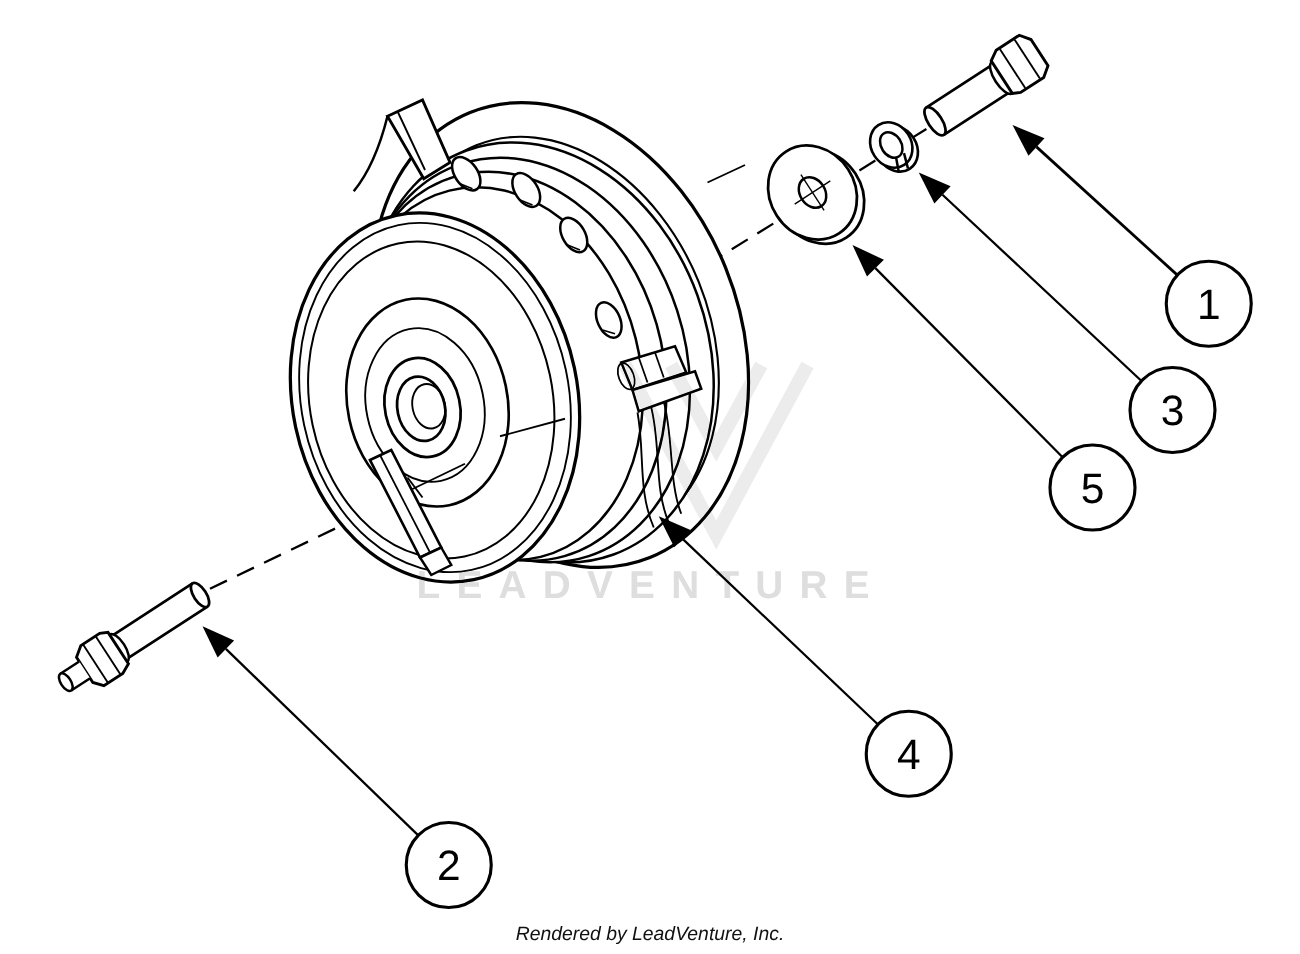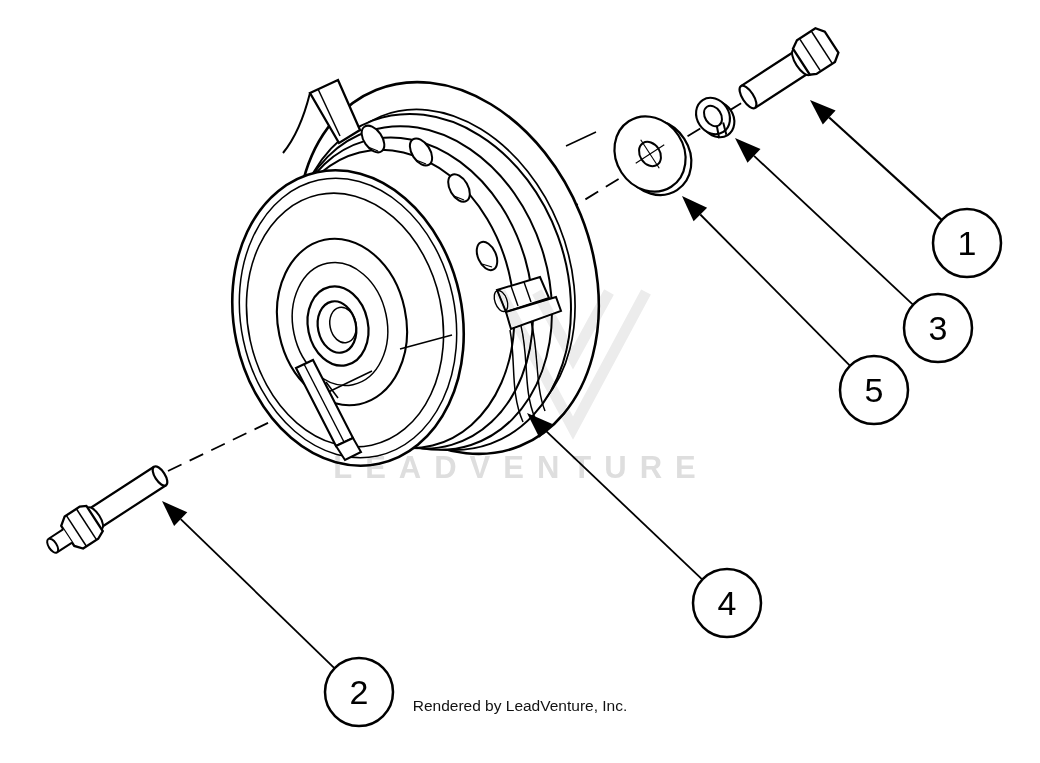--- a/index.html
+++ b/index.html
@@ -2,22 +2,22 @@
 <html><head>
 <meta charset="utf-8">
 <style>
   html,body{margin:0;padding:0;background:#ffffff;}
   #stage{position:relative;width:1040px;height:763px;background:#ffffff;overflow:hidden;
          font-family:"Liberation Sans",sans-serif;}
   #drawing{position:absolute;left:0;top:0;}
   .callout-num{font-family:"Liberation Sans",sans-serif;font-size:34px;fill:#000;}
   .wm-blend{mix-blend-mode:darken;}
   .wm-text{font-family:"Liberation Sans",sans-serif;font-weight:bold;font-size:31px;}
-  #footer-credit{position:absolute;left:0;top:697px;width:100%;text-align:center;
-                 font-size:15.5px;color:#111;letter-spacing:0px;}
+  #footer-credit{position:absolute;left:0;top:739px;width:100%;text-align:center;
+                 font-size:15.5px;color:#111;letter-spacing:0px;font-style:italic;}
 </style>
 </head>
 <body>
 
 <div id="stage">
 
 <svg id="drawing" width="1040" height="763" viewBox="0 0 1040 763" xmlns="http://www.w3.org/2000/svg">
 
   <g stroke="#000" stroke-width="1.8" stroke-dasharray="15 9">
     <line x1="168" y1="471" x2="430" y2="345"></line>

